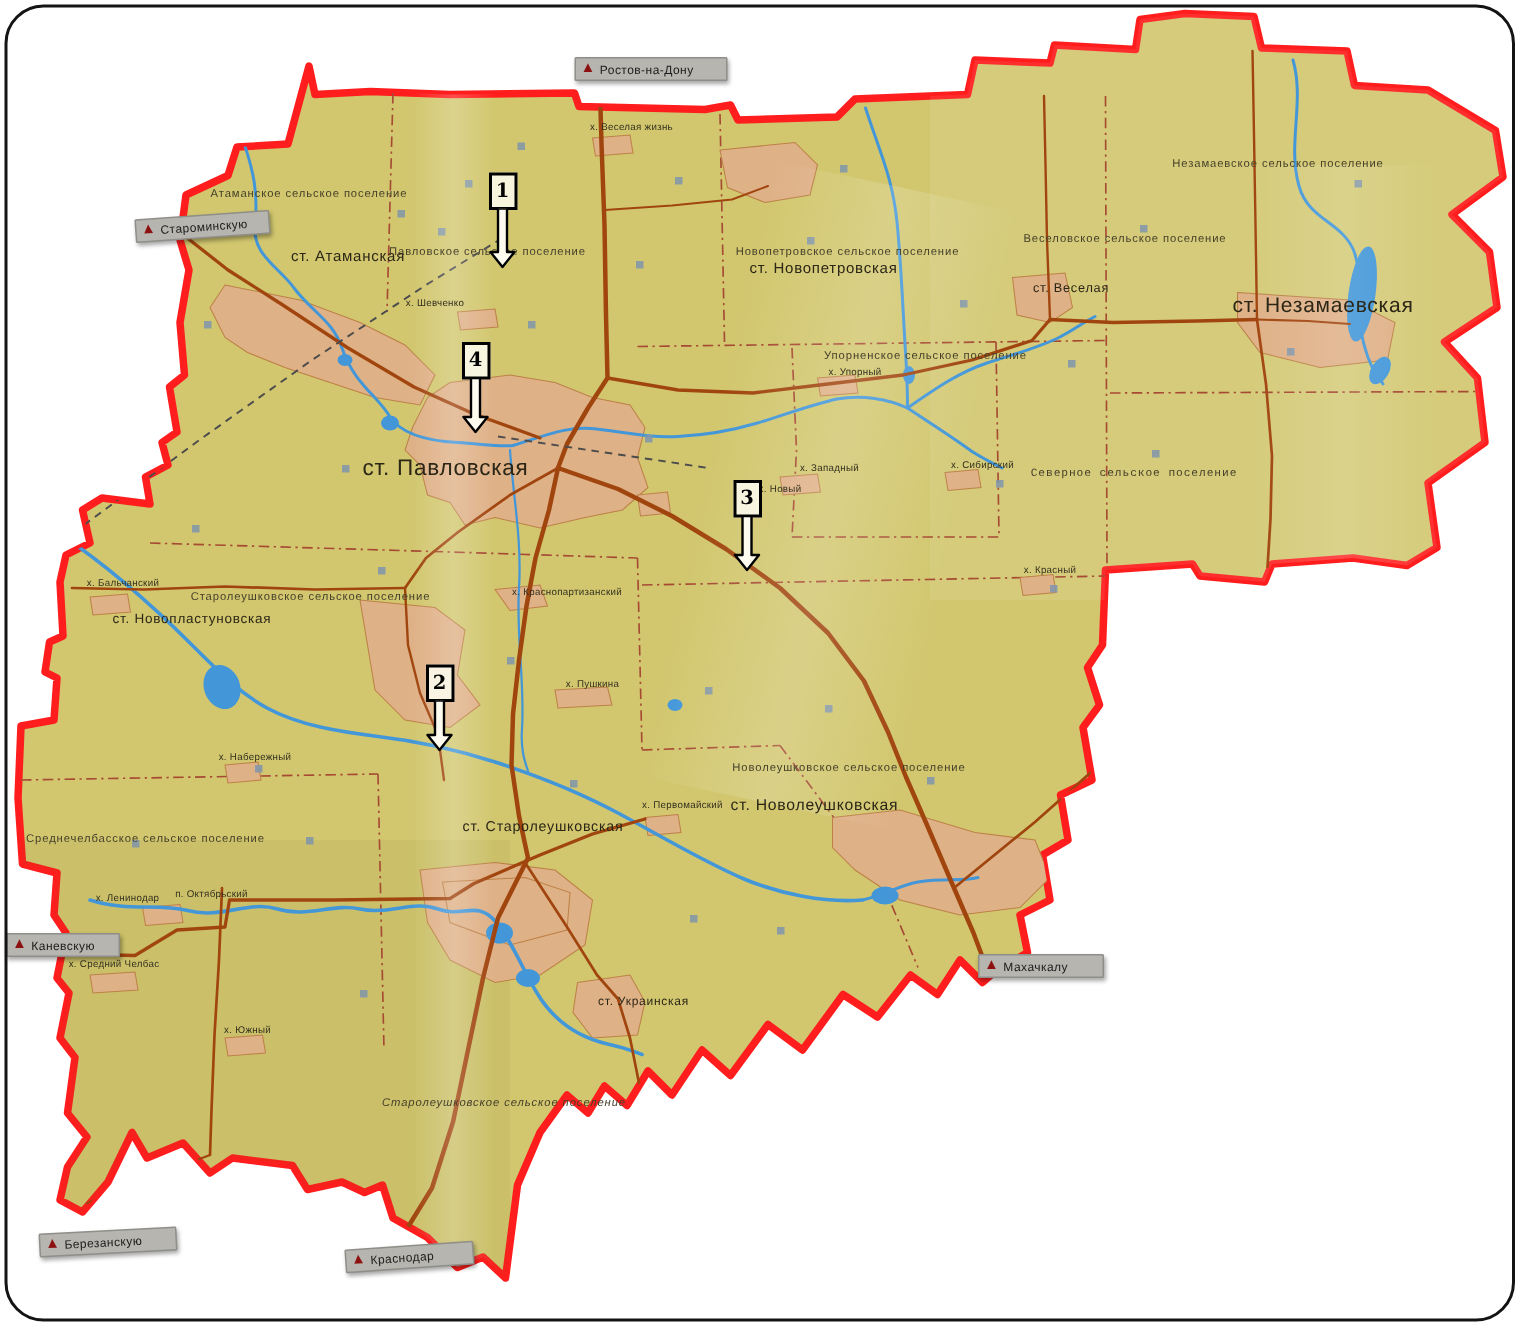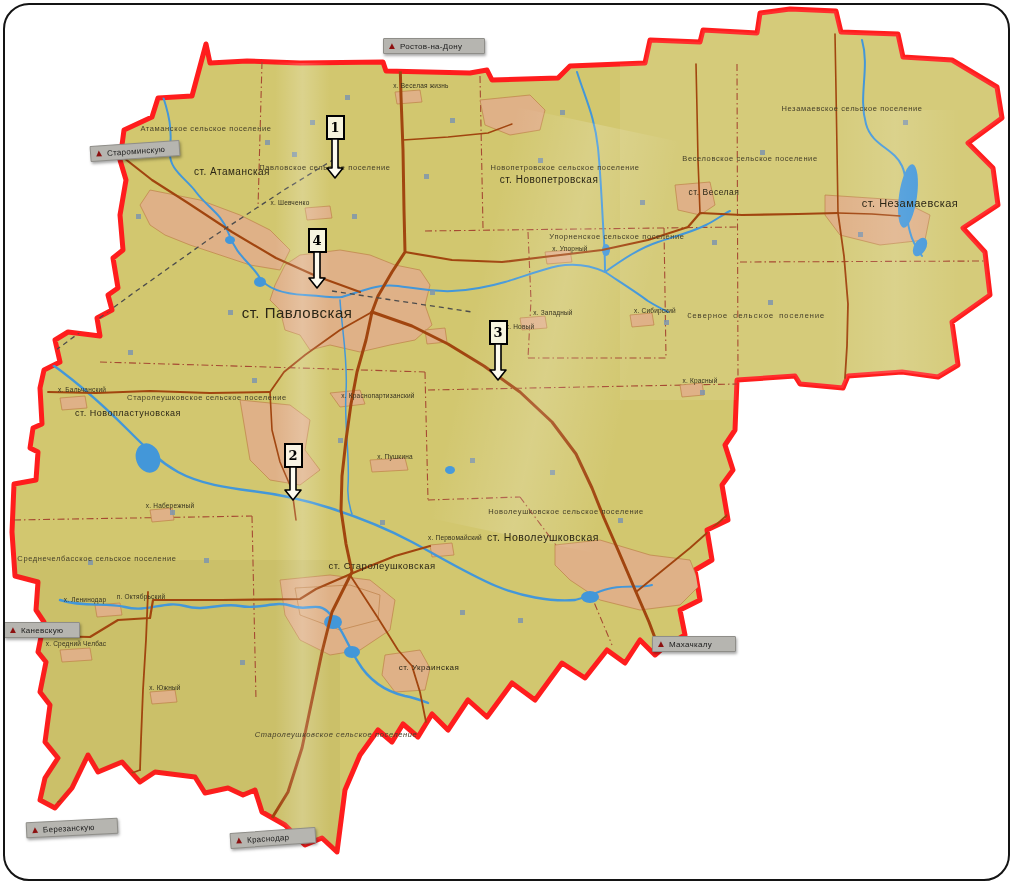--- a/index.html
+++ b/index.html
@@ -168,23 +168,23 @@
         <rect x="830" y="110" width="130" height="310" fill="url(#foldg)" opacity=".35"></rect>
       </g>
     </g>
   </svg>
 
   <div id="labels-layer">
       <div class="lbl lbl-station" style="left: 297px; top: 312px; font-size: 15px;">ст. Павловская</div>
       <div class="lbl lbl-station" style="left: 232px; top: 172px; font-size: 10px; text-align: center;">ст. Атаманская</div>
       <div class="lbl lbl-station" style="left: 549px; top: 147px; font-size: 10px; margin-top: 33px;">ст. Новопетровская</div>
       <div class="lbl lbl-station" style="left: 714px; top: 192px; font-size: 8.5px;">ст. Веселая</div>
-      <div class="lbl lbl-station" style="left: 910px; top: 203px; font-size: 11px;">ст. Незамаевская</div>
+      <div class="lbl lbl-station" style="left: 882px; top: 203px; font-size: 14px;">ст. Незамаевская</div>
       <div class="lbl lbl-station" style="left: 128px; top: 413px; font-size: 9px;">ст. Новопластуновская</div>
-      <div class="lbl lbl-station" style="left: 382px; top: 552px; font-size: 9.5px; margin-top: 14px;">ст. Старолеушковская</div>
+      <div class="lbl lbl-station" style="left: 362px; top: 552px; font-size: 9.5px;">ст. Старолеушковская</div>
       <div class="lbl lbl-station" style="left: 537px; top: 537px; font-size: 10.5px; padding-left: 12px;">ст. Новолеушковская</div>
       <div class="lbl lbl-station" style="left: 429px; top: 668px; font-size: 8px;">ст. Украинская</div>
       <div class="lbl lbl-settlement" style="left: 206px; top: 129px;">Атаманское сельское поселение</div>
       <div class="lbl lbl-settlement" style="left: 325px; top: 168px;">Павловское сельское поселение</div>
       <div class="lbl lbl-settlement" style="left: 565px; top: 168px;">Новопетровское сельское поселение</div>
       <div class="lbl lbl-settlement" style="left: 750px; top: 159px;">Веселовское сельское поселение</div>
       <div class="lbl lbl-settlement" style="left: 852px; top: 109px;">Незамаевское сельское поселение</div>
       <div class="lbl lbl-settlement" style="left: 617px; top: 237px;">Упорненское сельское поселение</div>
       <div class="lbl lbl-settlement" style="left: 756px; top: 317px; font-family: Liberation Mono, monospace;">Северное сельское поселение</div>
       <div class="lbl lbl-settlement" style="left: 207px; top: 398px;">Старолеушковское сельское поселение</div>

